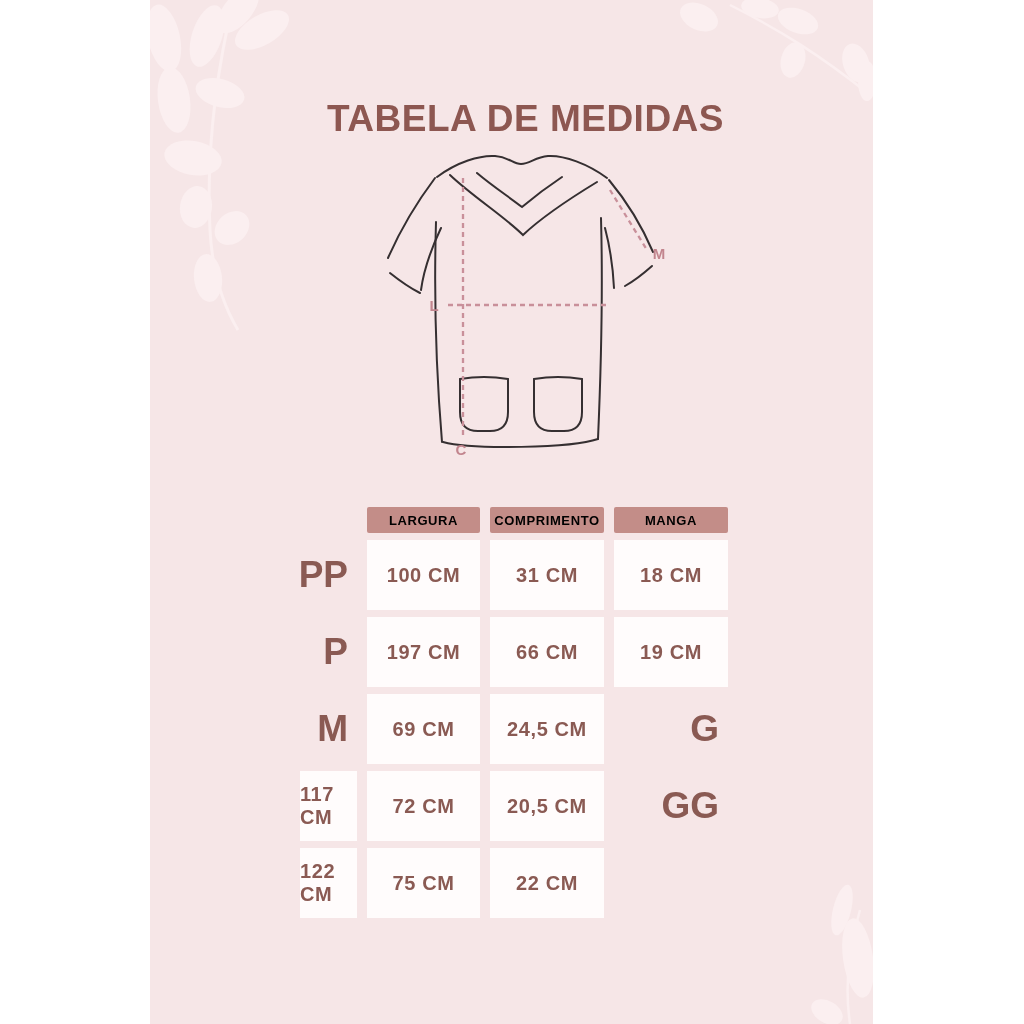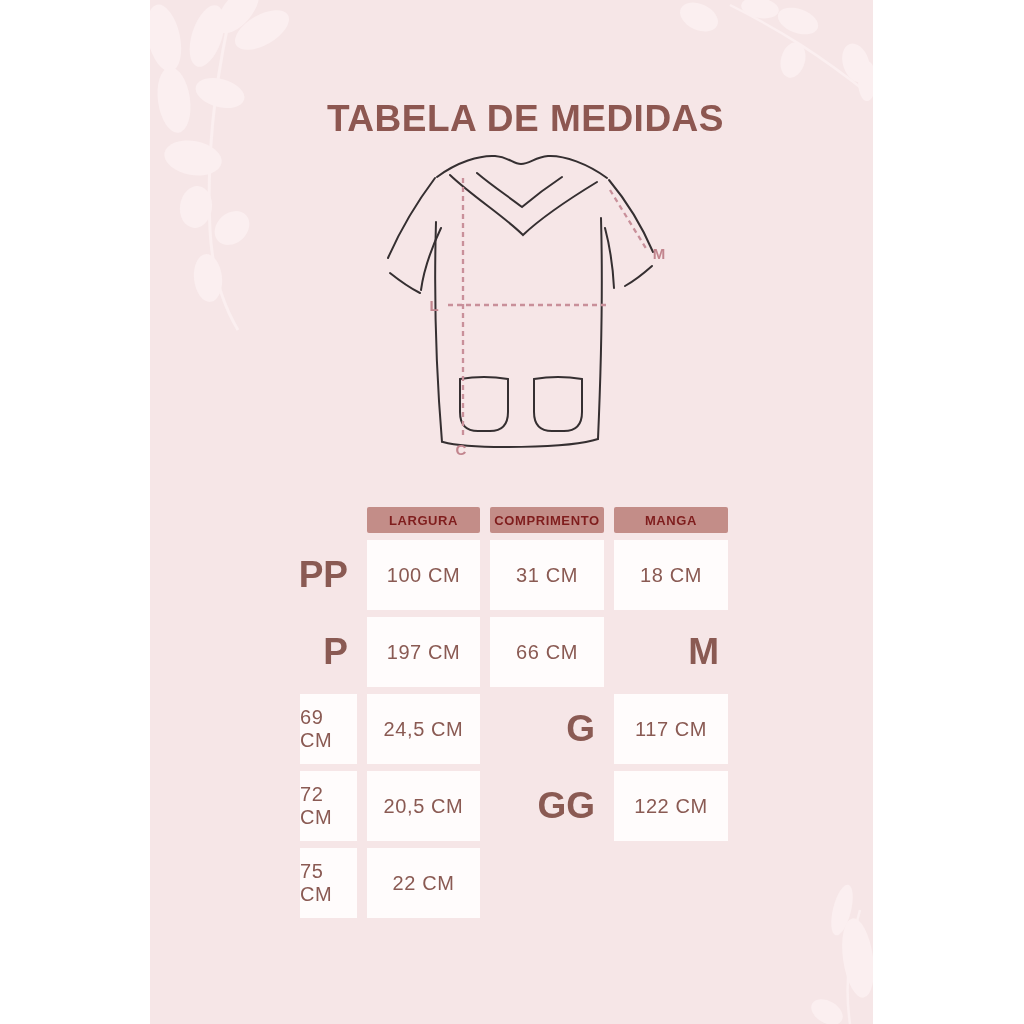--- a/index.html
+++ b/index.html
@@ -19,27 +19,27 @@
            font-size:37px; font-weight:bold; letter-spacing:0.5px; color:#8d5751;margin-left:14px; }
 
   .shirt { position:absolute; left:212px; top:140px; }
 
   .size-table { position:absolute; left:150px; top:507px;
                 display:grid;
                 grid-template-columns:57px 113px 114px 114px;
                 grid-template-rows:26px repeat(5, 70px);
                 column-gap:10px; row-gap:7px; }
   .corner { }
-  .col-head { background:#c38d88; color:#7f1d1d; border-radius:2px;
+  .col-head { background:#c38d88; color:#000000; border-radius:2px;
               display:flex; align-items:center; justify-content:center;
               font-size:13px; font-weight:bold; letter-spacing:0.6px; }
   .size-label { display:flex; align-items:center; justify-content:flex-end;
                 padding-right:9px; font-size:37px; font-weight:bold; color:#8a5a53;text-align:center; }
   .cell { background:#fffcfc; display:flex; align-items:center; justify-content:center;
-          font-size:20px; font-weight:normal; letter-spacing:0.6px; color:#8a5a53; }
+          font-size:20px; font-weight:bold; letter-spacing:0.6px; color:#8a5a53; }
 </style>
 </head>
 <body>
 
 <div class="canvas">
   <div class="page">
 
     <svg class="leafsvg leaf-tl" width="280" height="340" viewBox="0 0 280 340">
       <g fill="#fbeff0" stroke="none">
         <path d="M86,-10 C66,70 56,150 60,230 C62,268 70,300 88,330" fill="none" stroke="#fbeff0" stroke-width="3"></path>
@@ -129,20 +129,21 @@
       <div class="col-head">MANGA</div>
 
       <div class="size-label">PP</div>
       <div class="cell">100 CM</div>
       <div class="cell">31 CM</div>
       <div class="cell">18 CM</div>
 
       <div class="size-label">P</div>
       <div class="cell">197 CM</div>
       <div class="cell">66 CM</div>
+      <div class="cell">19 CM</div>
 
       <div class="size-label">M</div>
       <div class="cell">69 CM</div>
       <div class="cell">24,5 CM</div>
 
       <div class="size-label">G</div>
       <div class="cell">117 CM</div>
       <div class="cell">72 CM</div>
       <div class="cell">20,5 CM</div>
 

